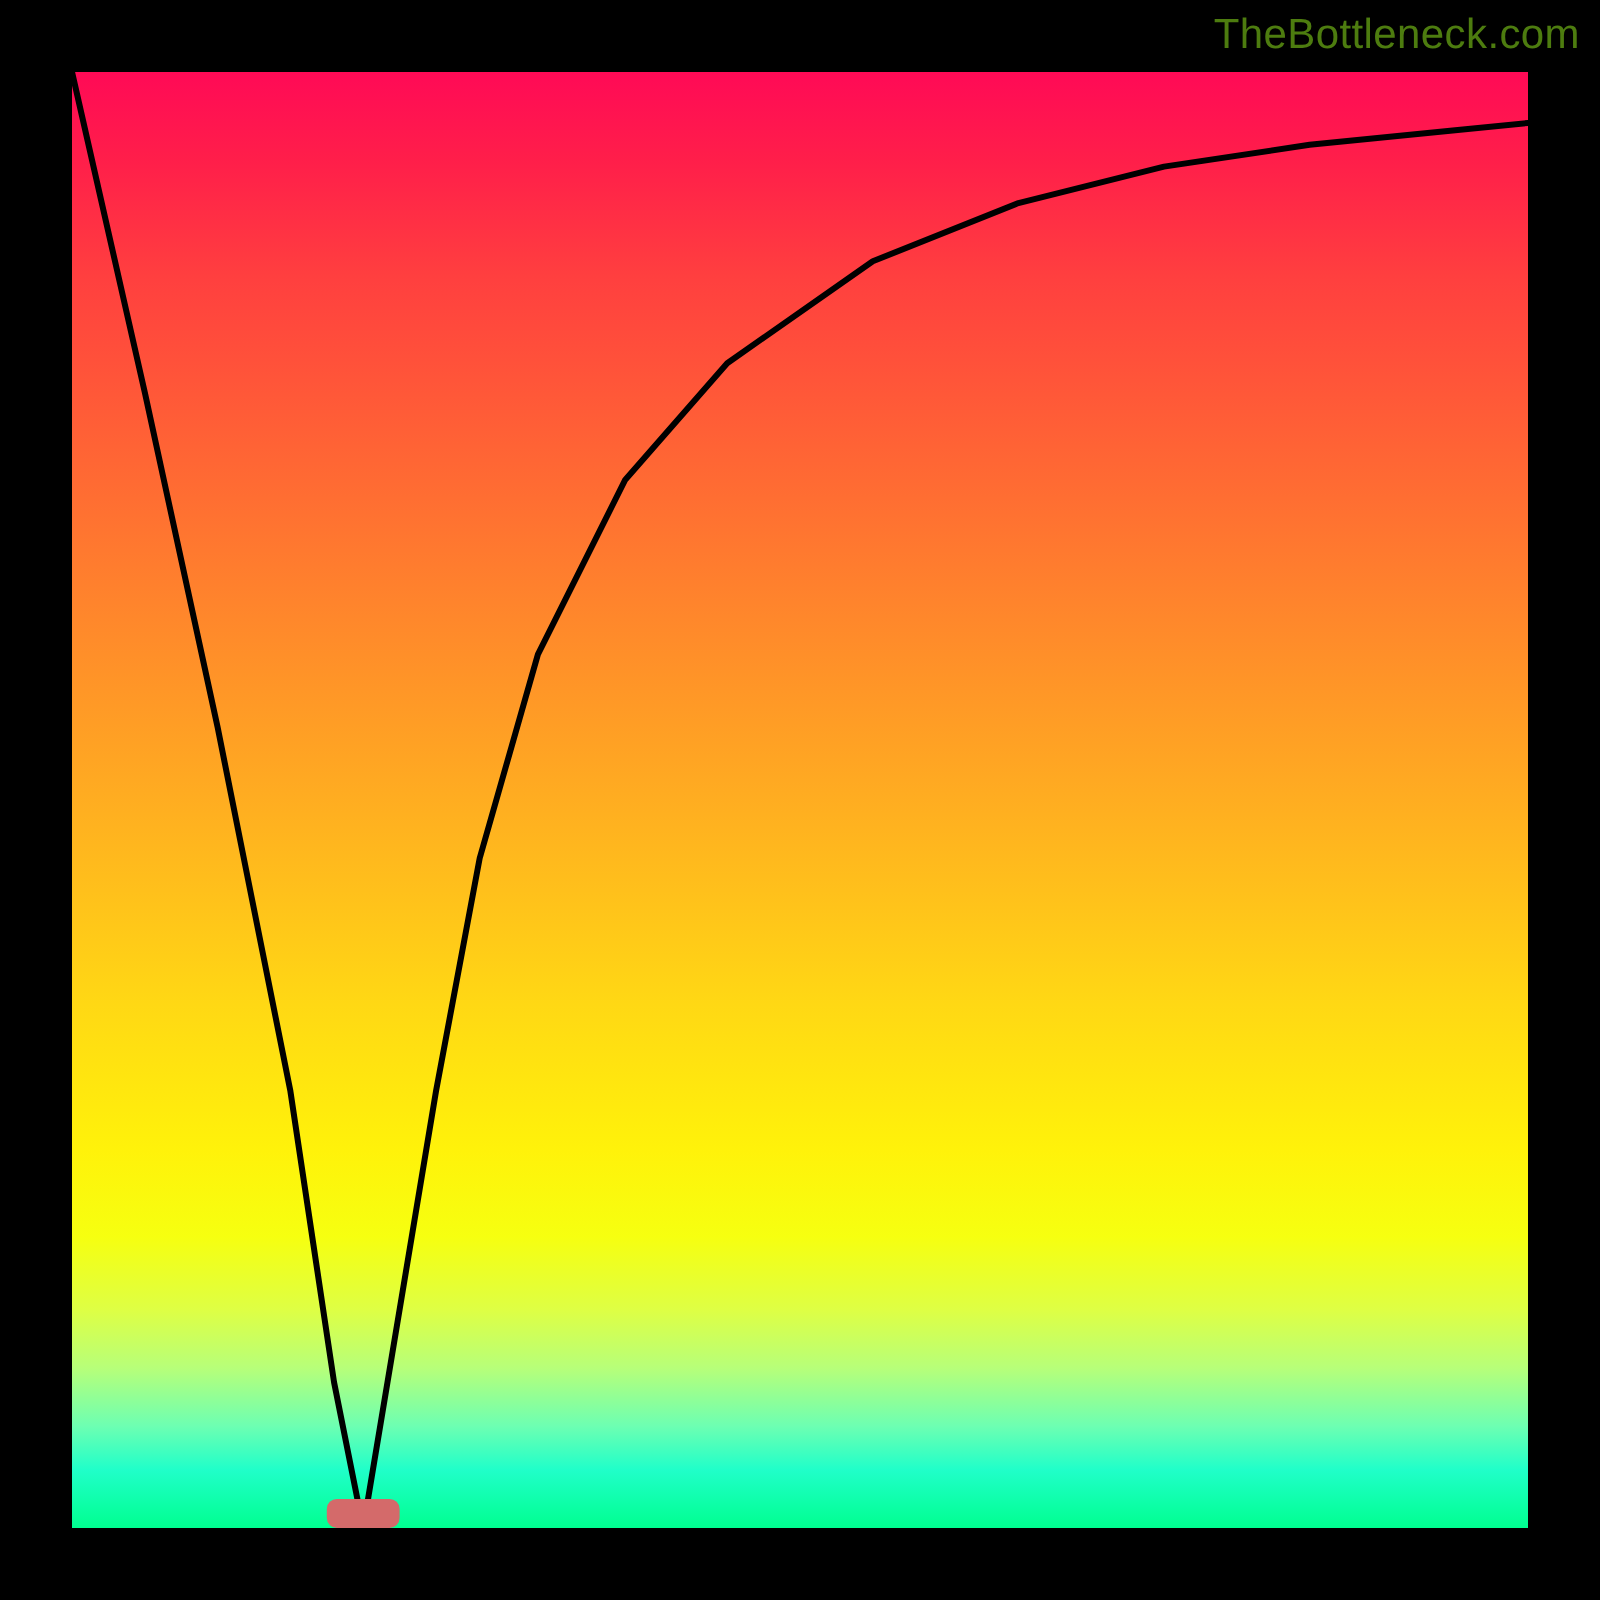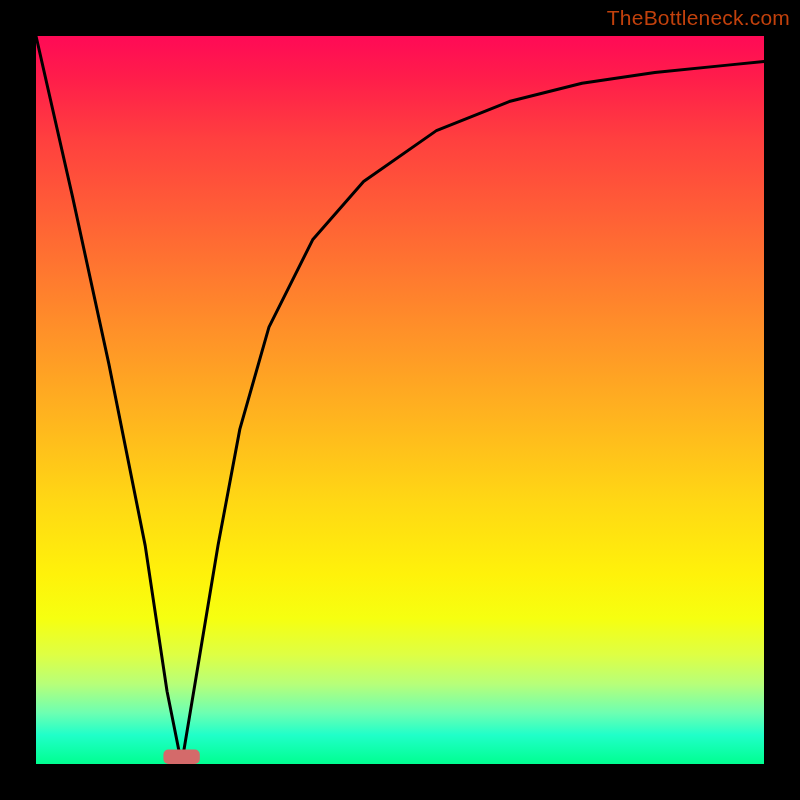--- a/index.html
+++ b/index.html
@@ -40,21 +40,21 @@
       #b7ff79 89%,
       #6dffb2 93%,
       #20ffc9 96%,
       #00ff90 100%
     );
   }
   .watermark {
     position: absolute;
     top: 6px;
     right: 10px;
-    color: #c2410c;
+    color: #4d7c0f;
     font-size: 21px;
     font-weight: 400;
     letter-spacing: 0.2px;
     user-select: none;
   }
   svg.overlay {
     position: absolute;
     left: 0;
     top: 0;
     width: 728px;

